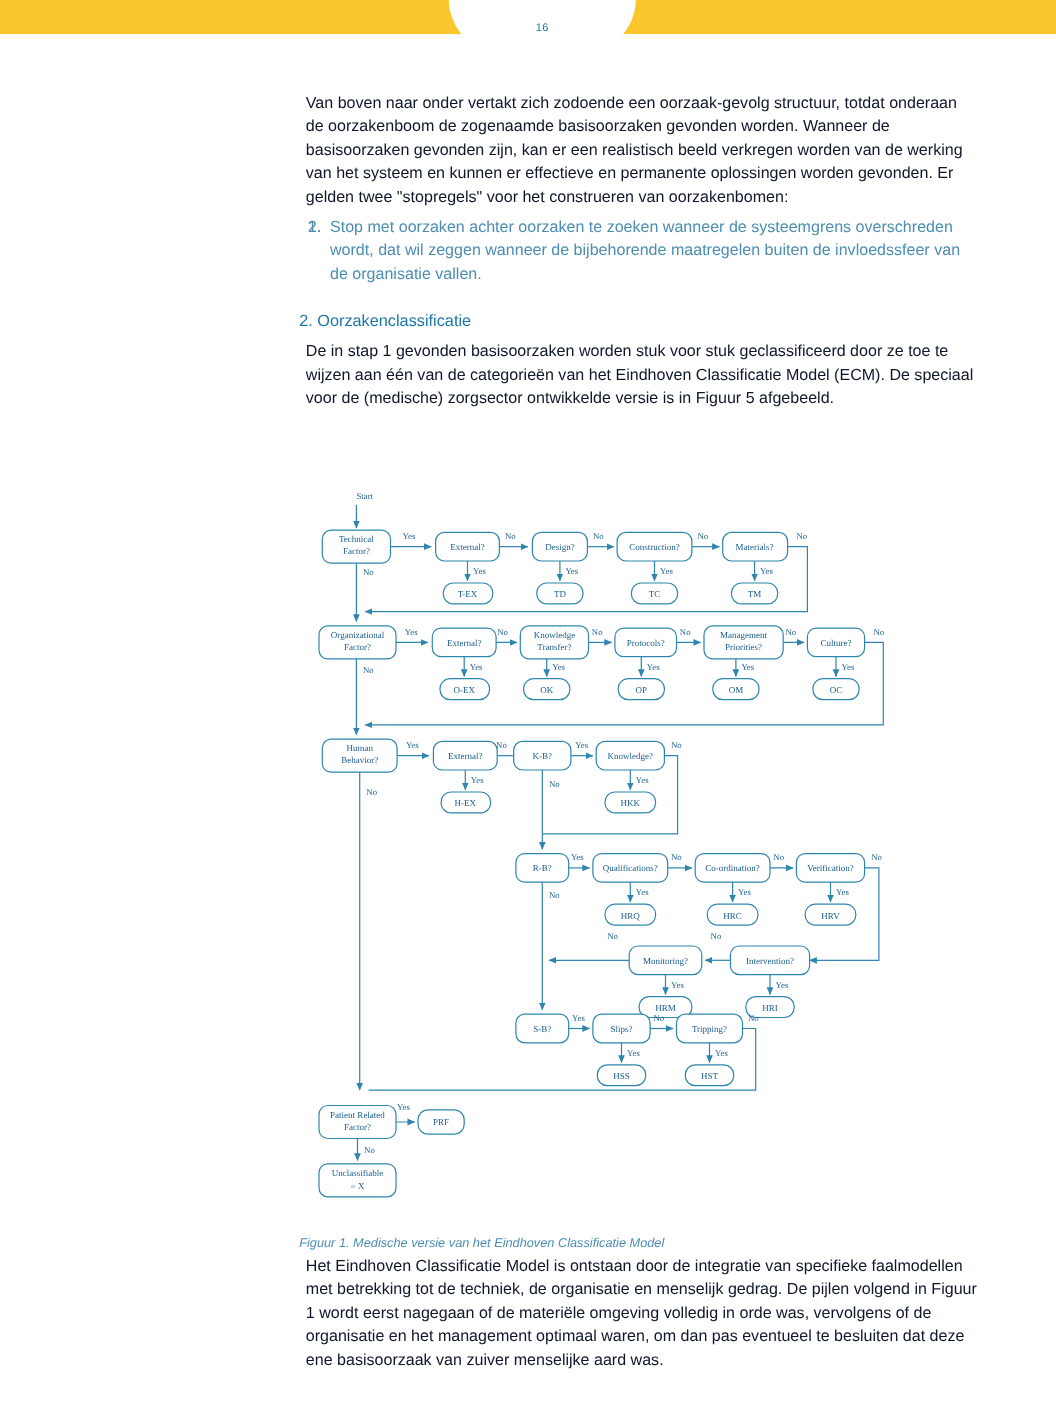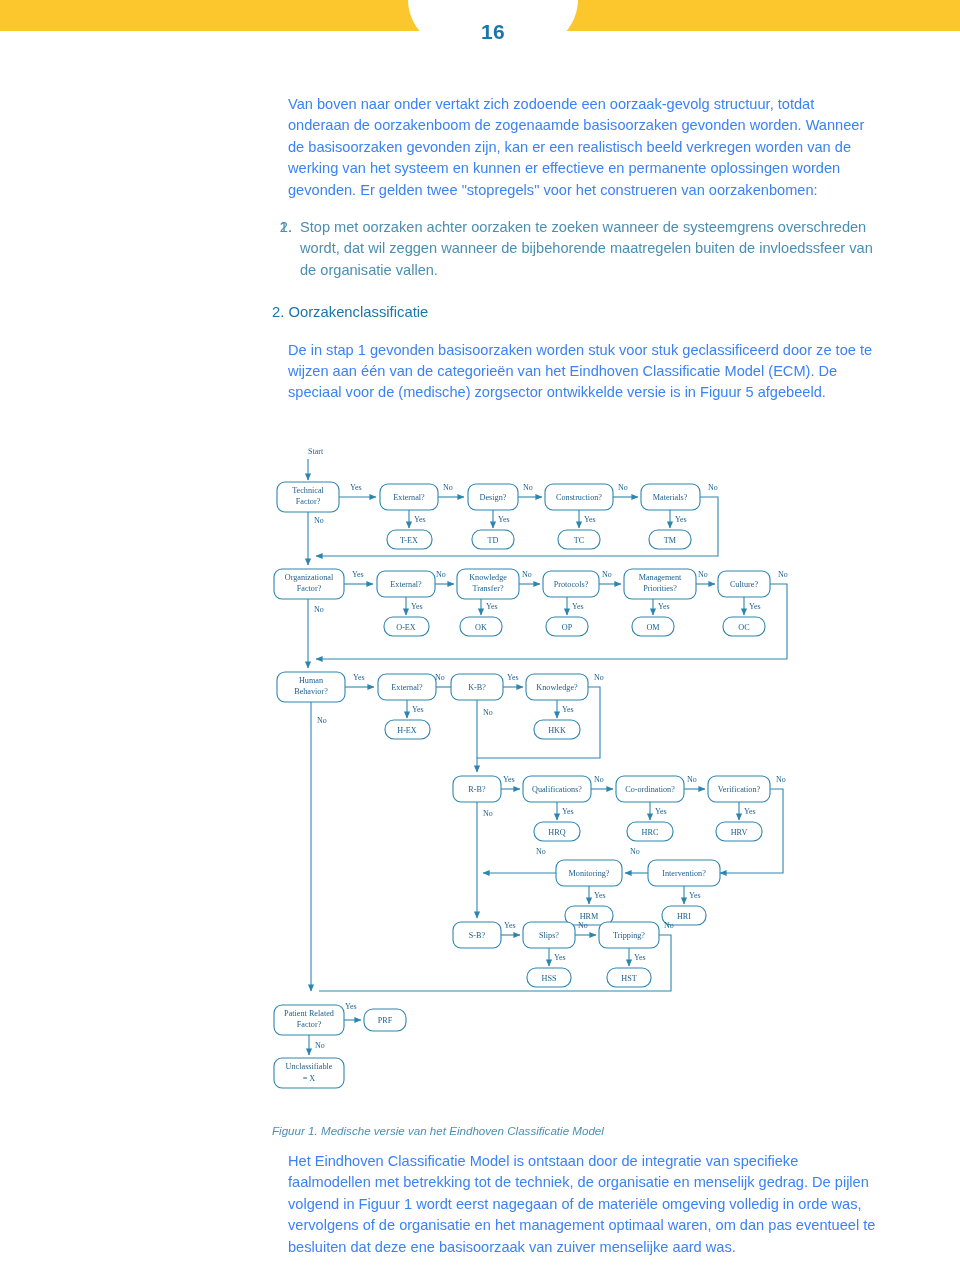--- a/index.html
+++ b/index.html
@@ -28,36 +28,36 @@
     width: 170px; height: 62px;
     background: #ffffff;
     border-radius: 0 0 85px 85px / 0 0 62px 62px;
   }
   #page-number {
     position: absolute;
     left: 408px; top: 20px;
     width: 170px;
     text-align: center;
     color: #1B76A9;
-    font-size: 21px;
-    font-weight: bold;
+    font-size: 10px;
+    font-weight: normal;
     letter-spacing: 0.3px;
   }
 
   
   #content {
     position: absolute;
     left: 272px; top: 78px;
     width: 620px;
   }
   .para {
-    color: #3b82f6;
+    color: #0f172a;
     font-size: 14.6px;
     line-height: 21.4px;
-    margin: 16px;
+    margin: 6px;
     text-align: left;
   }
   .olist {
     margin: 0;
     padding: 0;
     list-style: none;
   }
   .olist li {
     position: relative;
     padding-left: 28px;
@@ -76,21 +76,21 @@
     font-size: 14.8px;
     font-weight: normal;
     line-height: 21.4px;
     margin: 0;
   }
   .gap-lg { height: 21px; }
 
   
   #figure-wrap {
     position: absolute;
-    left: 268px; top: 440px;
+    left: 284px; top: 440px;
     width: 640px; height: 670px; text-align: right;
   }
   #figure-wrap svg { display: block; }
 
   #fig-caption {
     position: absolute;
     left: 272px; top: 1123px;
     width: 620px;
     color: #4C8EB2;
     font-size: 11.6px;

